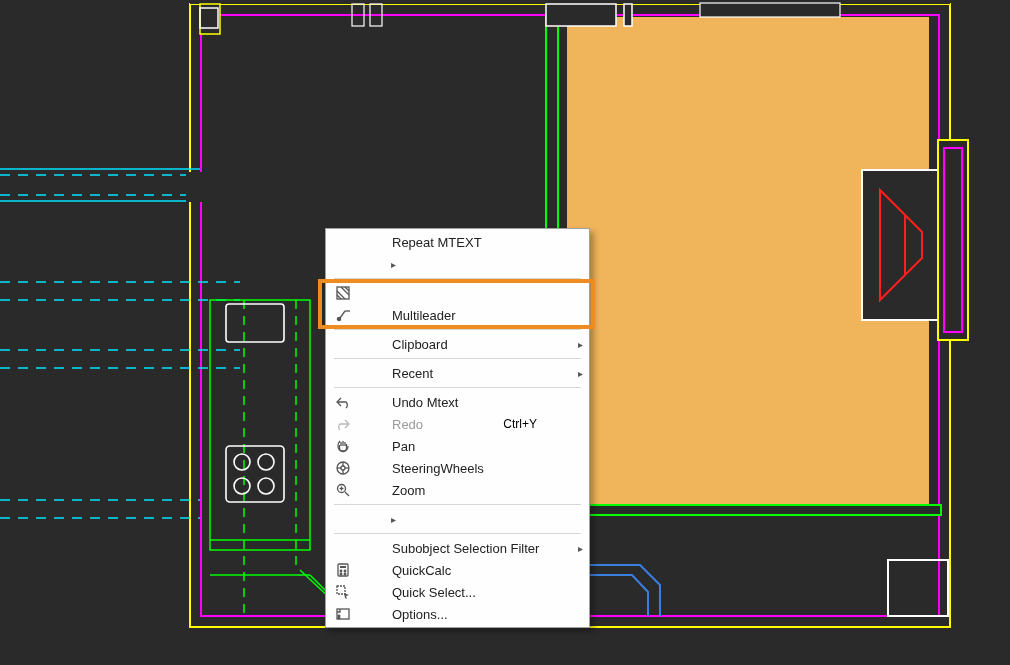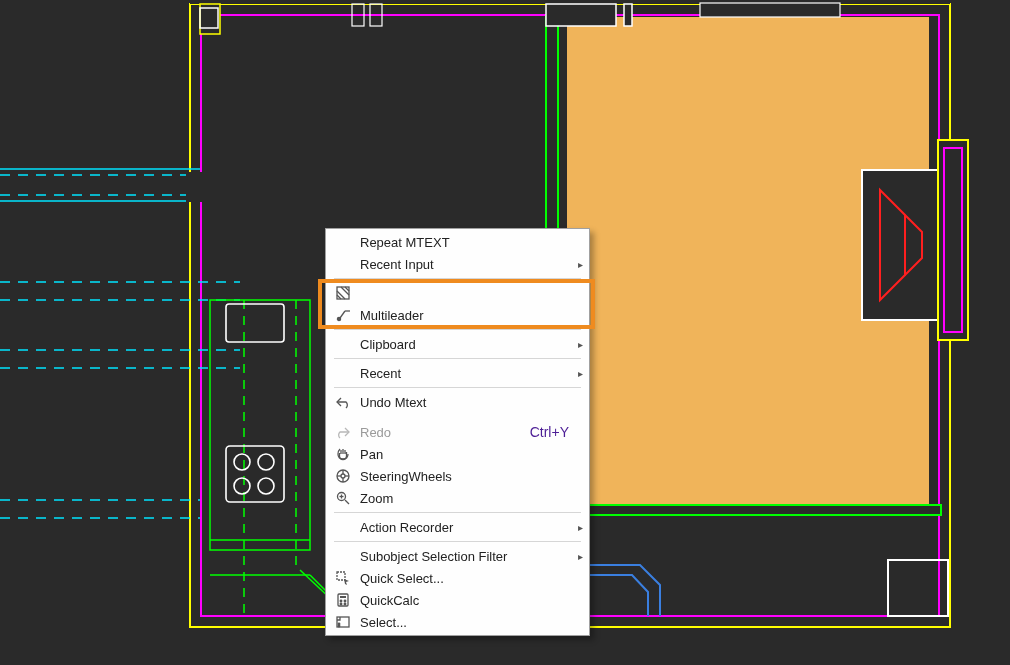--- a/index.html
+++ b/index.html
@@ -43,42 +43,42 @@
     box-shadow: 4px 4px 6px rgba(0,0,0,0.3);
     color: #222;
     padding: 2px 0;
   }
   .menu-item {
     display: flex;
     align-items: center;
     height: 22px;
     padding: 0 6px 0 6px;
     cursor: default;
+    gap: 32px;
   }
   .menu-item.disabled {
     color: #9a9a9a;
-    margin-top: 8px;
   }
   .menu-icon {
     width: 22px;
     height: 16px;
     display: flex;
     align-items: center;
     justify-content: center;
     flex-shrink: 0;
   }
   .menu-icon svg { display: block; }
   .menu-label {
     flex: 1 1 auto;
     padding-left: 6px;
     white-space: nowrap;
   }
   .menu-shortcut {
-    color: #4c1d95;
-    font-size: 14px;
+    color: #000000;
+    font-size: 12px;
     padding-right: 4px;
   }
   .menu-arrow {
     width: 10px;
     text-align: right;
     color: #555;
     font-size: 10px;
   }
   .menu-sep {
     height: 1px;
@@ -190,21 +190,20 @@
 </div>
 
 <div class="context-menu" id="ctx-menu">
     <div class="menu-item">
       <span class="menu-icon"></span>
       <span class="menu-label">Repeat MTEXT</span>
       <span class="menu-arrow"></span>
     </div>
     <div class="menu-item">
       <span class="menu-icon"></span>
-      <span class="menu-label">Recent Input</span>
       <span class="menu-arrow">▸</span>
     </div>
     <div class="menu-sep"></div>
     <div class="menu-item">
       <span class="menu-icon">
         <svg width="16" height="16" viewBox="0 0 16 16" fill="none" stroke="#555" stroke-width="1.3">
           <rect x="2" y="2" width="12" height="12"></rect>
           <line x1="2" y1="6" x2="10" y2="14"></line>
           <line x1="2" y1="10" x2="6" y2="14"></line>
           <line x1="6" y1="2" x2="14" y2="10"></line>
@@ -291,60 +290,59 @@
           <line x1="4.5" y1="6.5" x2="8.5" y2="6.5"></line>
           <line x1="6.5" y1="4.5" x2="6.5" y2="8.5"></line>
         </svg>
       </span>
       <span class="menu-label">Zoom</span>
       <span class="menu-arrow"></span>
     </div>
     <div class="menu-sep"></div>
     <div class="menu-item">
       <span class="menu-icon"></span>
-      <span class="menu-label">Action Recorder</span>
       <span class="menu-arrow">▸</span>
     </div>
     <div class="menu-sep"></div>
     <div class="menu-item">
       <span class="menu-icon"></span>
       <span class="menu-label">Subobject Selection Filter</span>
       <span class="menu-arrow">▸</span>
-    </div>
-    <div class="menu-item">
-      <span class="menu-icon">
-        <svg width="16" height="16" viewBox="0 0 16 16" fill="none" stroke="#555" stroke-width="1.3">
-          <rect x="2" y="2" width="8" height="8" stroke-dasharray="2 1"></rect>
-          <path d="M9 9 L14 11 L11 12 L12 15 L10 14 Z" fill="#555" stroke="none"></path>
-        </svg>
-      </span>
-      <span class="menu-label">Quick Select...</span>
-      <span class="menu-arrow"></span>
     </div>
     <div class="menu-item">
       <span class="menu-icon">
         <svg width="16" height="16" viewBox="0 0 16 16" fill="none" stroke="#555" stroke-width="1.3">
           <rect x="3" y="2" width="10" height="12" rx="1"></rect>
           <rect x="5" y="4" width="6" height="2" fill="#555" stroke="none"></rect>
           <circle cx="6" cy="9" r="0.8" fill="#555"></circle>
           <circle cx="10" cy="9" r="0.8" fill="#555"></circle>
           <circle cx="6" cy="12" r="0.8" fill="#555"></circle>
           <circle cx="10" cy="12" r="0.8" fill="#555"></circle>
         </svg>
       </span>
       <span class="menu-label">QuickCalc</span>
       <span class="menu-arrow"></span>
     </div>
     <div class="menu-item">
       <span class="menu-icon">
         <svg width="16" height="16" viewBox="0 0 16 16" fill="none" stroke="#555" stroke-width="1.3">
+          <rect x="2" y="2" width="8" height="8" stroke-dasharray="2 1"></rect>
+          <path d="M9 9 L14 11 L11 12 L12 15 L10 14 Z" fill="#555" stroke="none"></path>
+        </svg>
+      </span>
+      <span class="menu-label">Quick Select...</span>
+      <span class="menu-arrow"></span>
+    </div>
+    <div class="menu-item">
+      <span class="menu-icon">
+        <svg width="16" height="16" viewBox="0 0 16 16" fill="none" stroke="#555" stroke-width="1.3">
           <rect x="2" y="3" width="12" height="10"></rect>
           <polyline points="2,6 5,6 5,3"></polyline>
           <circle cx="4" cy="10" r="0.8" fill="#555"></circle>
           <circle cx="4" cy="12" r="0.8" fill="#555"></circle>
         </svg>
       </span>
-      <span class="menu-label">Select...</span>
+      <span class="menu-label">Options...</span>
       <span class="menu-arrow"></span>
     </div>
   </div>
 
 <div class="highlight-box" id="hl-box" style="left: 318px; top: 279px; width: 277px; height: 50px;"></div>
 
 </body></html>

